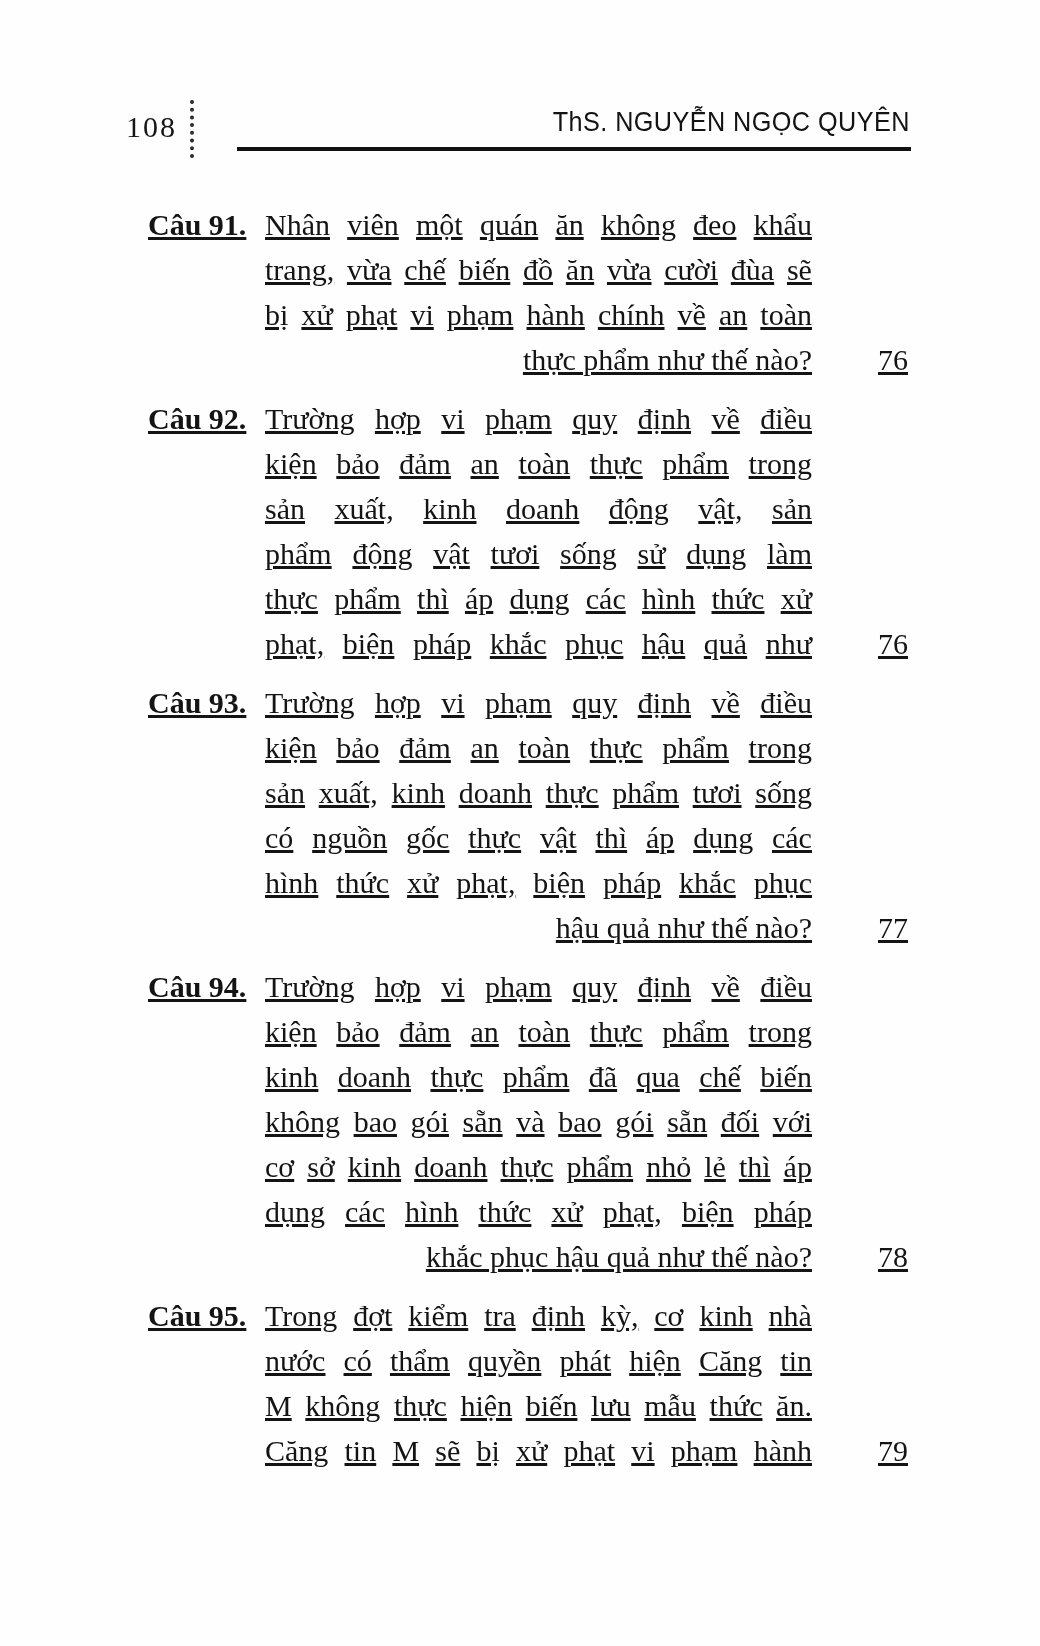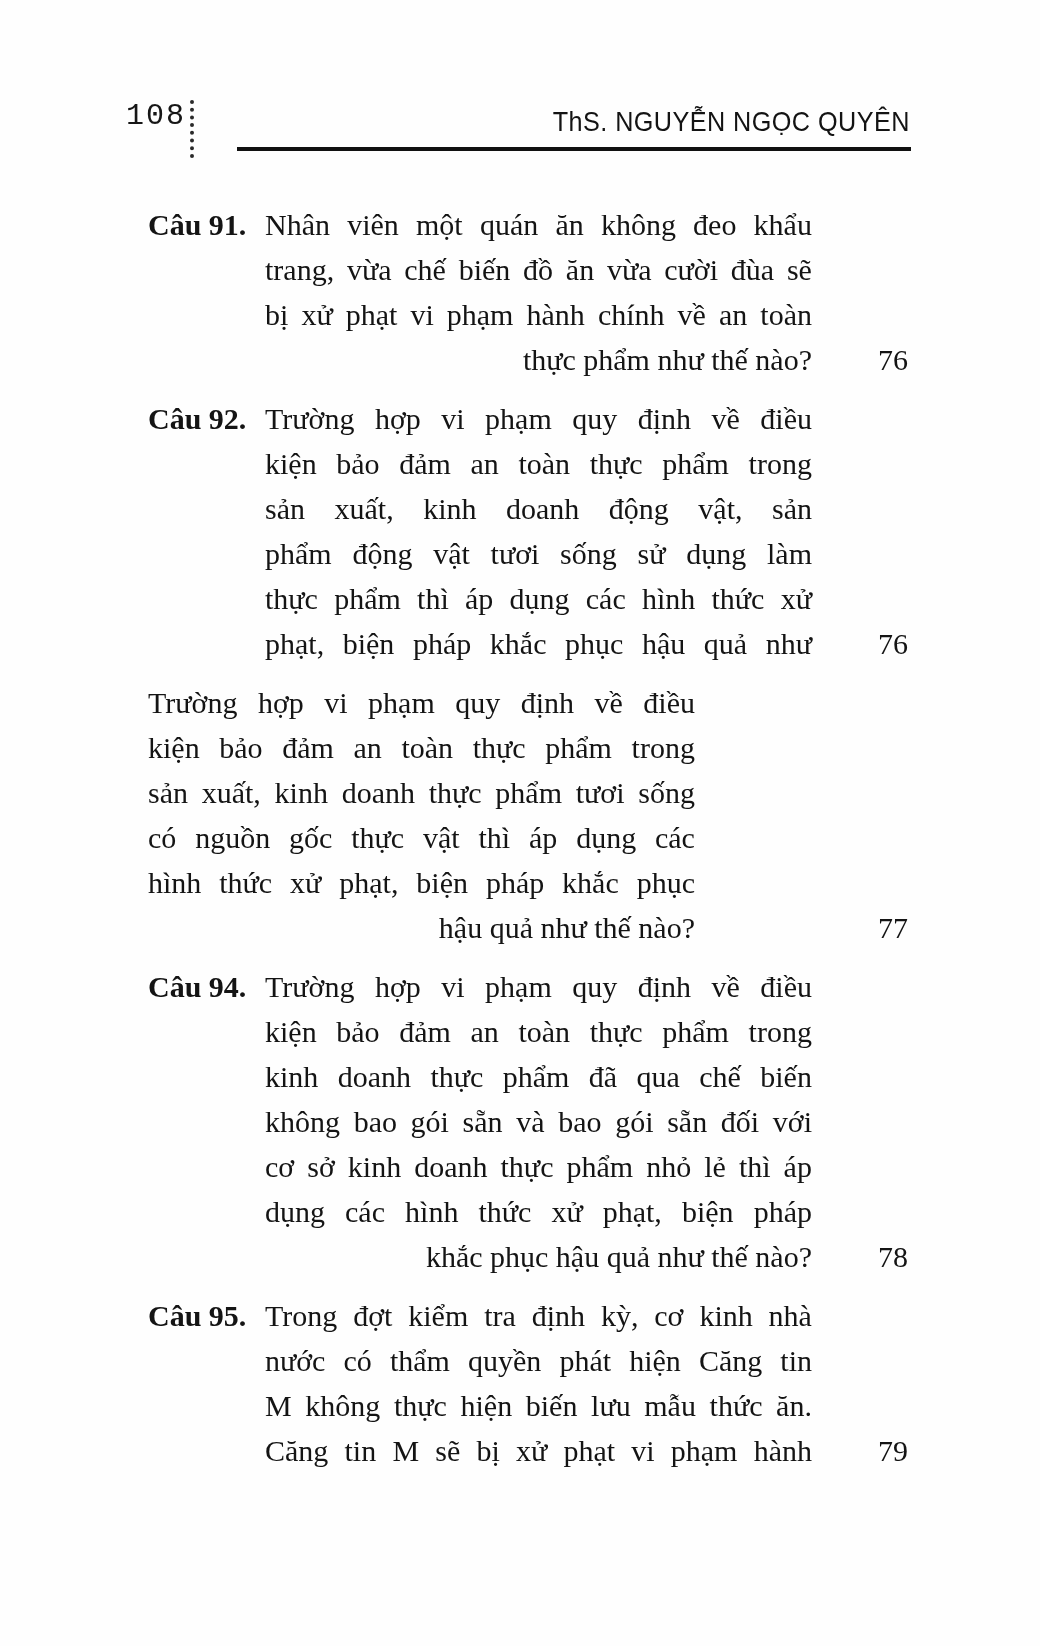--- a/index.html
+++ b/index.html
@@ -14,22 +14,22 @@
     background: #fefefe;
     color: #141414;
     font-family: "Liberation Serif", serif;
     overflow: hidden;
   }
 
   
   .pn-left {
     position: absolute;
     left: 126px;
-    top: 99px;
-    font-family: Liberation Mono, monospace;
+    top: 110px;
+    font-family: Liberation Serif, serif;
     font-size: 30px;
     letter-spacing: 2px;
     color: #161616;
   }
   .vdot {
     position: absolute;
     left: 190px;
     top: 100px;
     height: 58px;
     width: 0;
@@ -55,20 +55,21 @@
     height: 4px;
     background: #111111;
   }
 
   
   .toc {
     position: absolute;
     left: 148px;
     top: 202px;
     width: 760px;
+    text-decoration: underline;
   }
   .entry {
     display: flex;
     align-items: stretch;
     margin-bottom: 14px;
   }
   .entry-label {
     width: 117px;
     flex: 0 0 117px;
     font-weight: bold;
@@ -216,20 +217,21 @@
             <span>khắc</span>
             <span>phục</span>
             <span>hậu</span>
             <span>quả</span>
             <span>như</span>
           </div>
         </div>
         <div class="entry-page">76</div>
       </div>
       <div class="entry">
+        <div class="entry-label">Câu 93.</div>
         <div class="entry-text">
           <div class="line just">
             <span>Trường</span>
             <span>hợp</span>
             <span>vi</span>
             <span>phạm</span>
             <span>quy</span>
             <span>định</span>
             <span>về</span>
             <span>điều</span>

